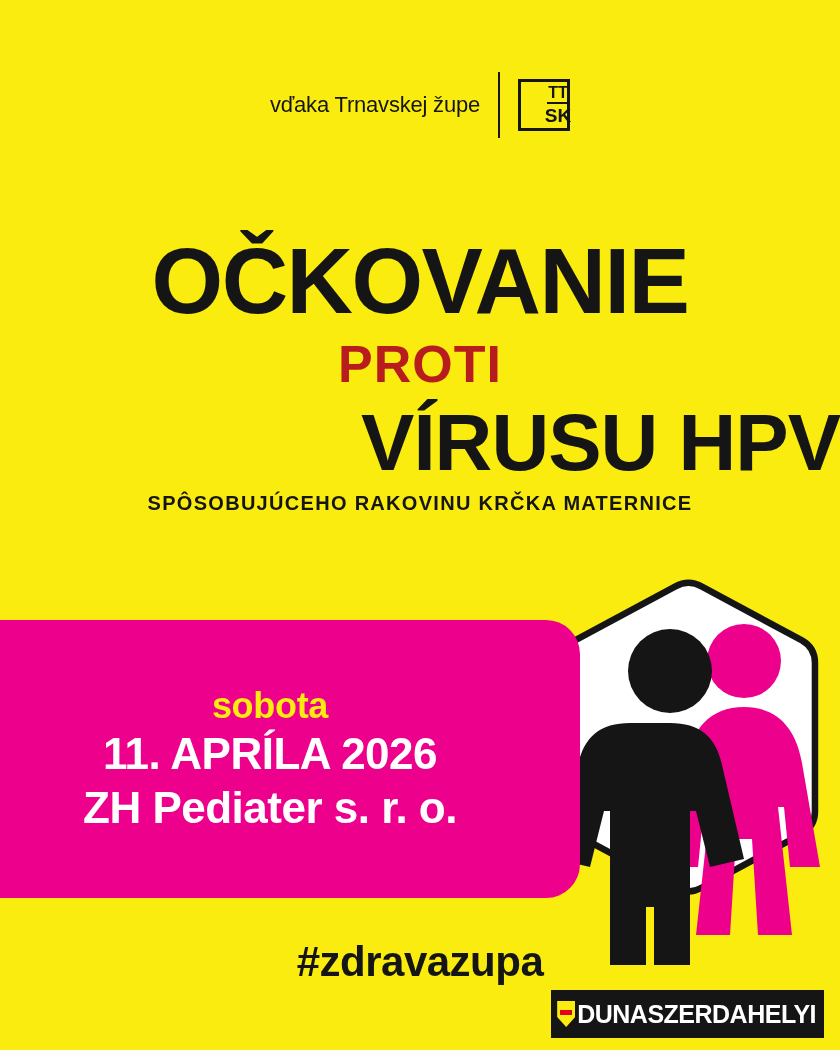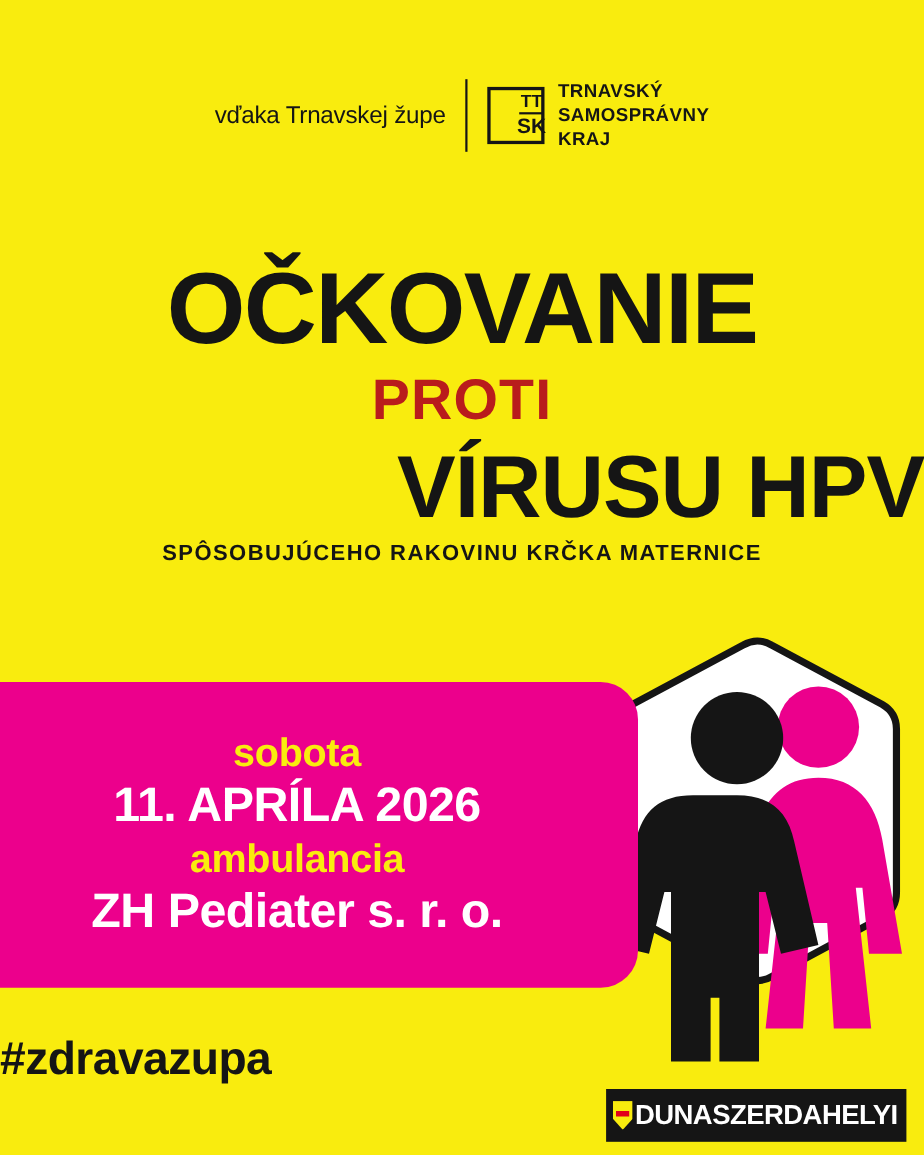--- a/index.html
+++ b/index.html
@@ -173,21 +173,21 @@
     line-height: 1.22;
     letter-spacing: -0.5px;
   }
 
   
   .hashtag {
     position: absolute;
     top: 938px;
     left: 0;
     width: 840px;
-    text-align: left;
+    text-align: center;
     font-size: 42px;
     font-weight: bold;
     color: #151515;
     letter-spacing: -0.5px;
   }
 
   
   .town-logo {
     position: absolute;
     right: 16px;
@@ -233,25 +233,20 @@
   <div class="header">
     <div class="header-text">
       <div class="header-line2">vďaka Trnavskej župe</div>
     </div>
     <div class="header-divider"></div>
     <div class="logo-block">
       <div class="logo-mark">
         <span class="tt">TT</span>
         <span class="sk">SK</span>
       </div>
-      <div class="logo-words">
-        <div>TRNAVSKÝ</div>
-        <div>SAMOSPRÁVNY</div>
-        <div>KRAJ</div>
-      </div>
     </div>
   </div>
 
   <div class="titles">
     <div class="title-main">OČKOVANIE</div>
     <div class="title-proti">PROTI</div>
     <div class="title-sub">VÍRUSU HPV</div>
     <div class="title-caption">SPÔSOBUJÚCEHO RAKOVINU KRČKA MATERNICE</div>
   </div>
 
@@ -269,21 +264,20 @@
         <circle cx="122" cy="106" r="42"></circle>
         <path d="M122 158 c30 0 46 14 52 42 l22 94 -34 8 -14 -56 -6 0 0 78 0 0 0 138 -36 0 0 -120 -8 0 0 120 -36 0 0 -138 0 -78 -6 0 -14 56 -34 -8 22 -94 c6 -28 22 -42 52 -42 z"></path>
       </g>
     </svg>
   </div>
 
   <div class="panel">
     <div class="panel-inner">
       <div class="panel-small">sobota</div>
       <div class="panel-big">11. APRÍLA 2026</div>
-      <div class="panel-small">ambulancia</div>
       <div class="panel-big">ZH Pediater s. r. o.</div>
     </div>
   </div>
 
   <div class="hashtag">#zdravazupa</div>
 
   <div class="town-logo">
     <div class="crest">
       <div class="crest-shape"></div>
       <div class="crest-bar"></div>

